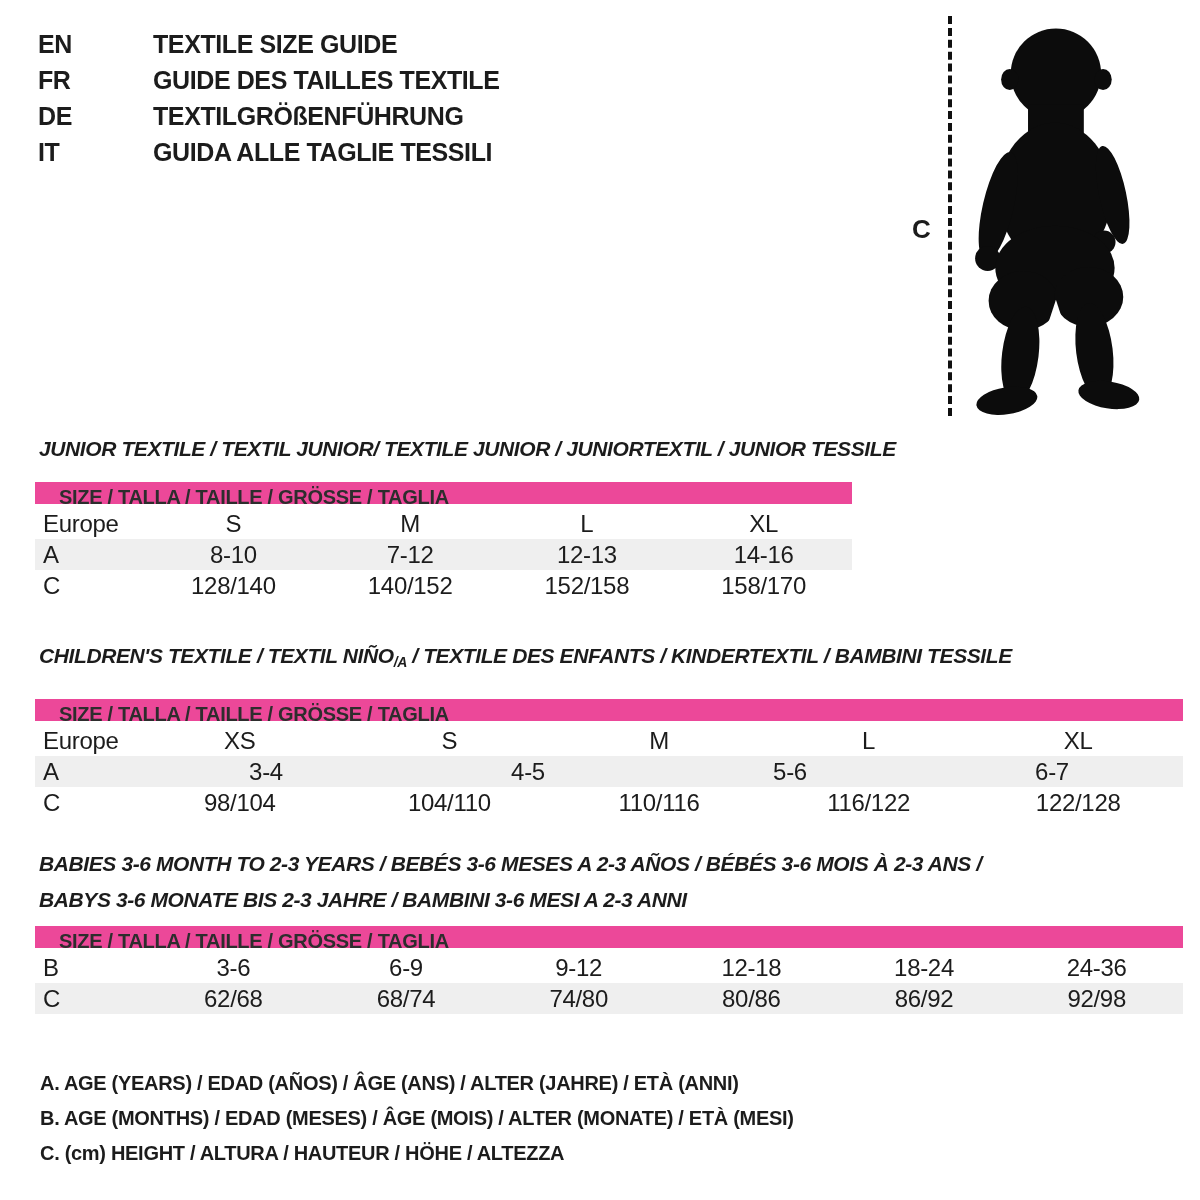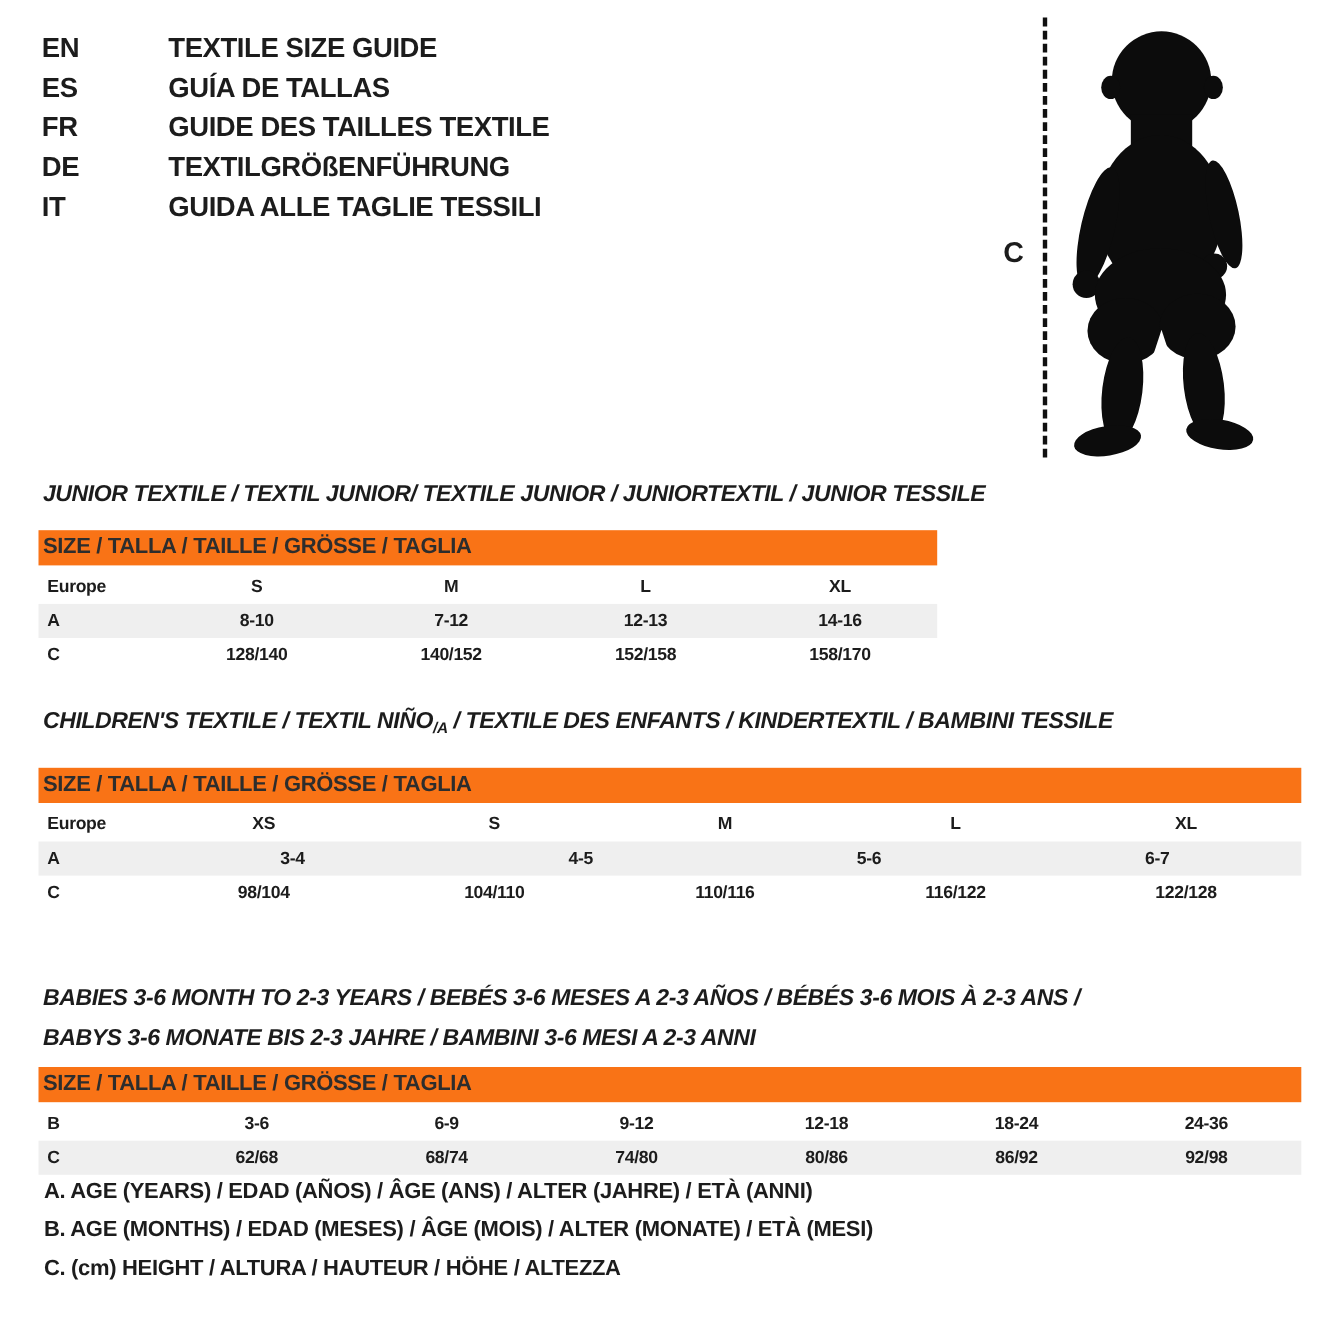--- a/index.html
+++ b/index.html
@@ -61,49 +61,49 @@
     font-style: italic;
   }
   .section-title .subscript {
     font-size: 14px;
     vertical-align: -4px;
     font-weight: 700;
   }
   .babies .section-title { line-height: 36px; }
 
   .table-header-bar {
-    background: #f97316;
+    background: #ec4899;
     color: #2d2d2d;
     font-size: 20px;
     font-weight: 700;
     letter-spacing: -0.3px;
-    height: 32px;
+    height: 22px;
     line-height: 30px;
-    padding-left: 4px;
+    padding-left: 24px;
     margin-bottom: 4px;
   }
   .table-row {
     display: flex;
     height: 31px;
     line-height: 31px;
-    font-size: 16px;
-    font-weight: 700;
+    font-size: 24px;
+    font-weight: 400;
     letter-spacing: -0.3px;
   }
   .table-row.shaded { background: #efefef; }
   .row-label { flex: 0 0 110px; padding-left: 8px; }
   .sec-1 .row-label { flex-basis: 100px; }
   .sec-2 .row-label { flex-basis: 112px; }
   .cell { flex: 1 1 0; text-align: center; }
 
   #section-junior   { top: 437px; width: 817px; }
   #section-junior   .table-slot { margin-top: 22px; }
   #section-children { top: 644px; width: 1148px; }
   #section-children .table-slot { margin-top: 25px; }
-  #section-babies   { top: 890px; width: 1148px; }
+  #section-babies   { top: 846px; width: 1148px; }
   #section-babies   .table-slot { margin-top: 8px; }
 
   
   .legend { position: absolute; left: 40px; top: 1066px; }
   .legend-line {
     font-size: 20px;
     font-weight: 700;
     letter-spacing: -0.3px;
     line-height: 35px;
     white-space: nowrap;
@@ -111,24 +111,20 @@
 </style>
 </head>
 <body>
 
 <div class="page">
 
   <header class="lang-block">
     <div class="lang-row">
       <span class="lang-code">EN</span>
       <span class="lang-title">TEXTILE SIZE GUIDE</span>
-    </div>
-    <div class="lang-row">
-      <span class="lang-code">ES</span>
-      <span class="lang-title">GUÍA DE TALLAS</span>
     </div>
     <div class="lang-row">
       <span class="lang-code">FR</span>
       <span class="lang-title">GUIDE DES TAILLES TEXTILE</span>
     </div>
     <div class="lang-row">
       <span class="lang-code">DE</span>
       <span class="lang-title">TEXTILGRÖßENFÜHRUNG</span>
     </div>
     <div class="lang-row">

